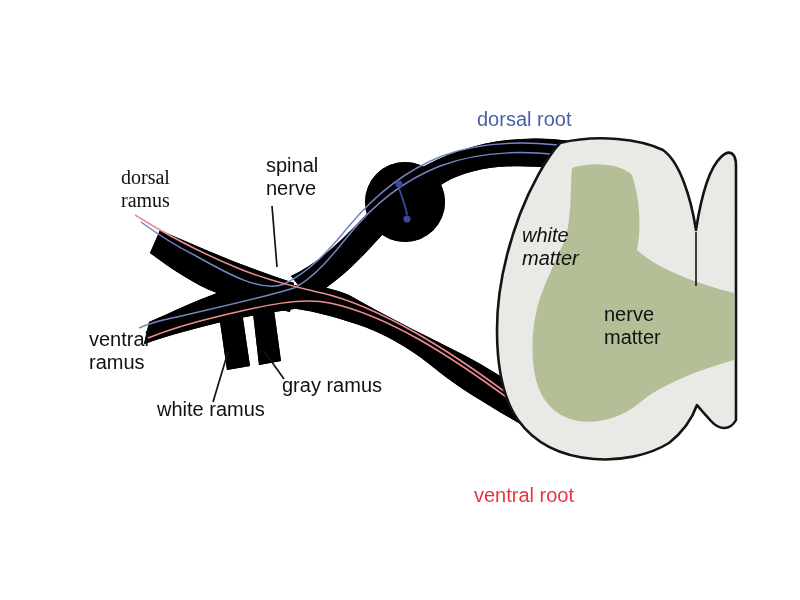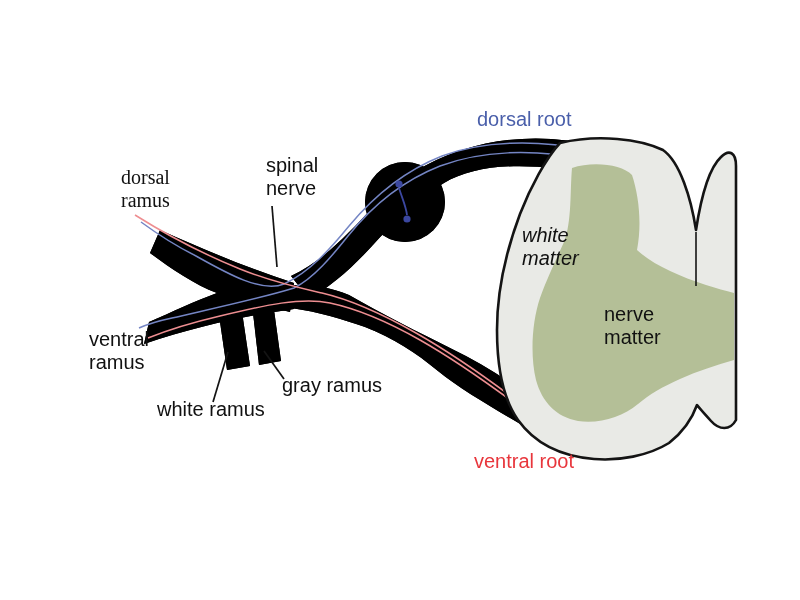--- a/index.html
+++ b/index.html
@@ -6,21 +6,21 @@
   #stage{position:relative;width:800px;height:600px;background:#ffffff;overflow:hidden;
          font-family:"Liberation Sans",sans-serif;}
   #diagram-svg{position:absolute;left:0;top:0;}
   .fiber{fill:none;stroke-width:1.5;}
   .fiber.blue{stroke:#7485c4;}
   .fiber.red{stroke:#ee8e91;}
   .leader{stroke:#141414;stroke-width:1.7;fill:none;}
   .lbl{position:absolute;font-size:20px;line-height:23px;color:#111111;
        white-space:pre-line;letter-spacing:0px;}
   .lbl.blue{color:#4a5faa;}
-  .lbl.red{color:#e8363c;}
+  .lbl.red{color:#e8363c;margin-top:34px;}
 </style>
 </head>
 <body>
 
 <div id="stage">
 
   <svg id="diagram-svg" width="800" height="600" viewBox="0 0 800 600">
 
     <defs>
       <g id="nerveShapes">

